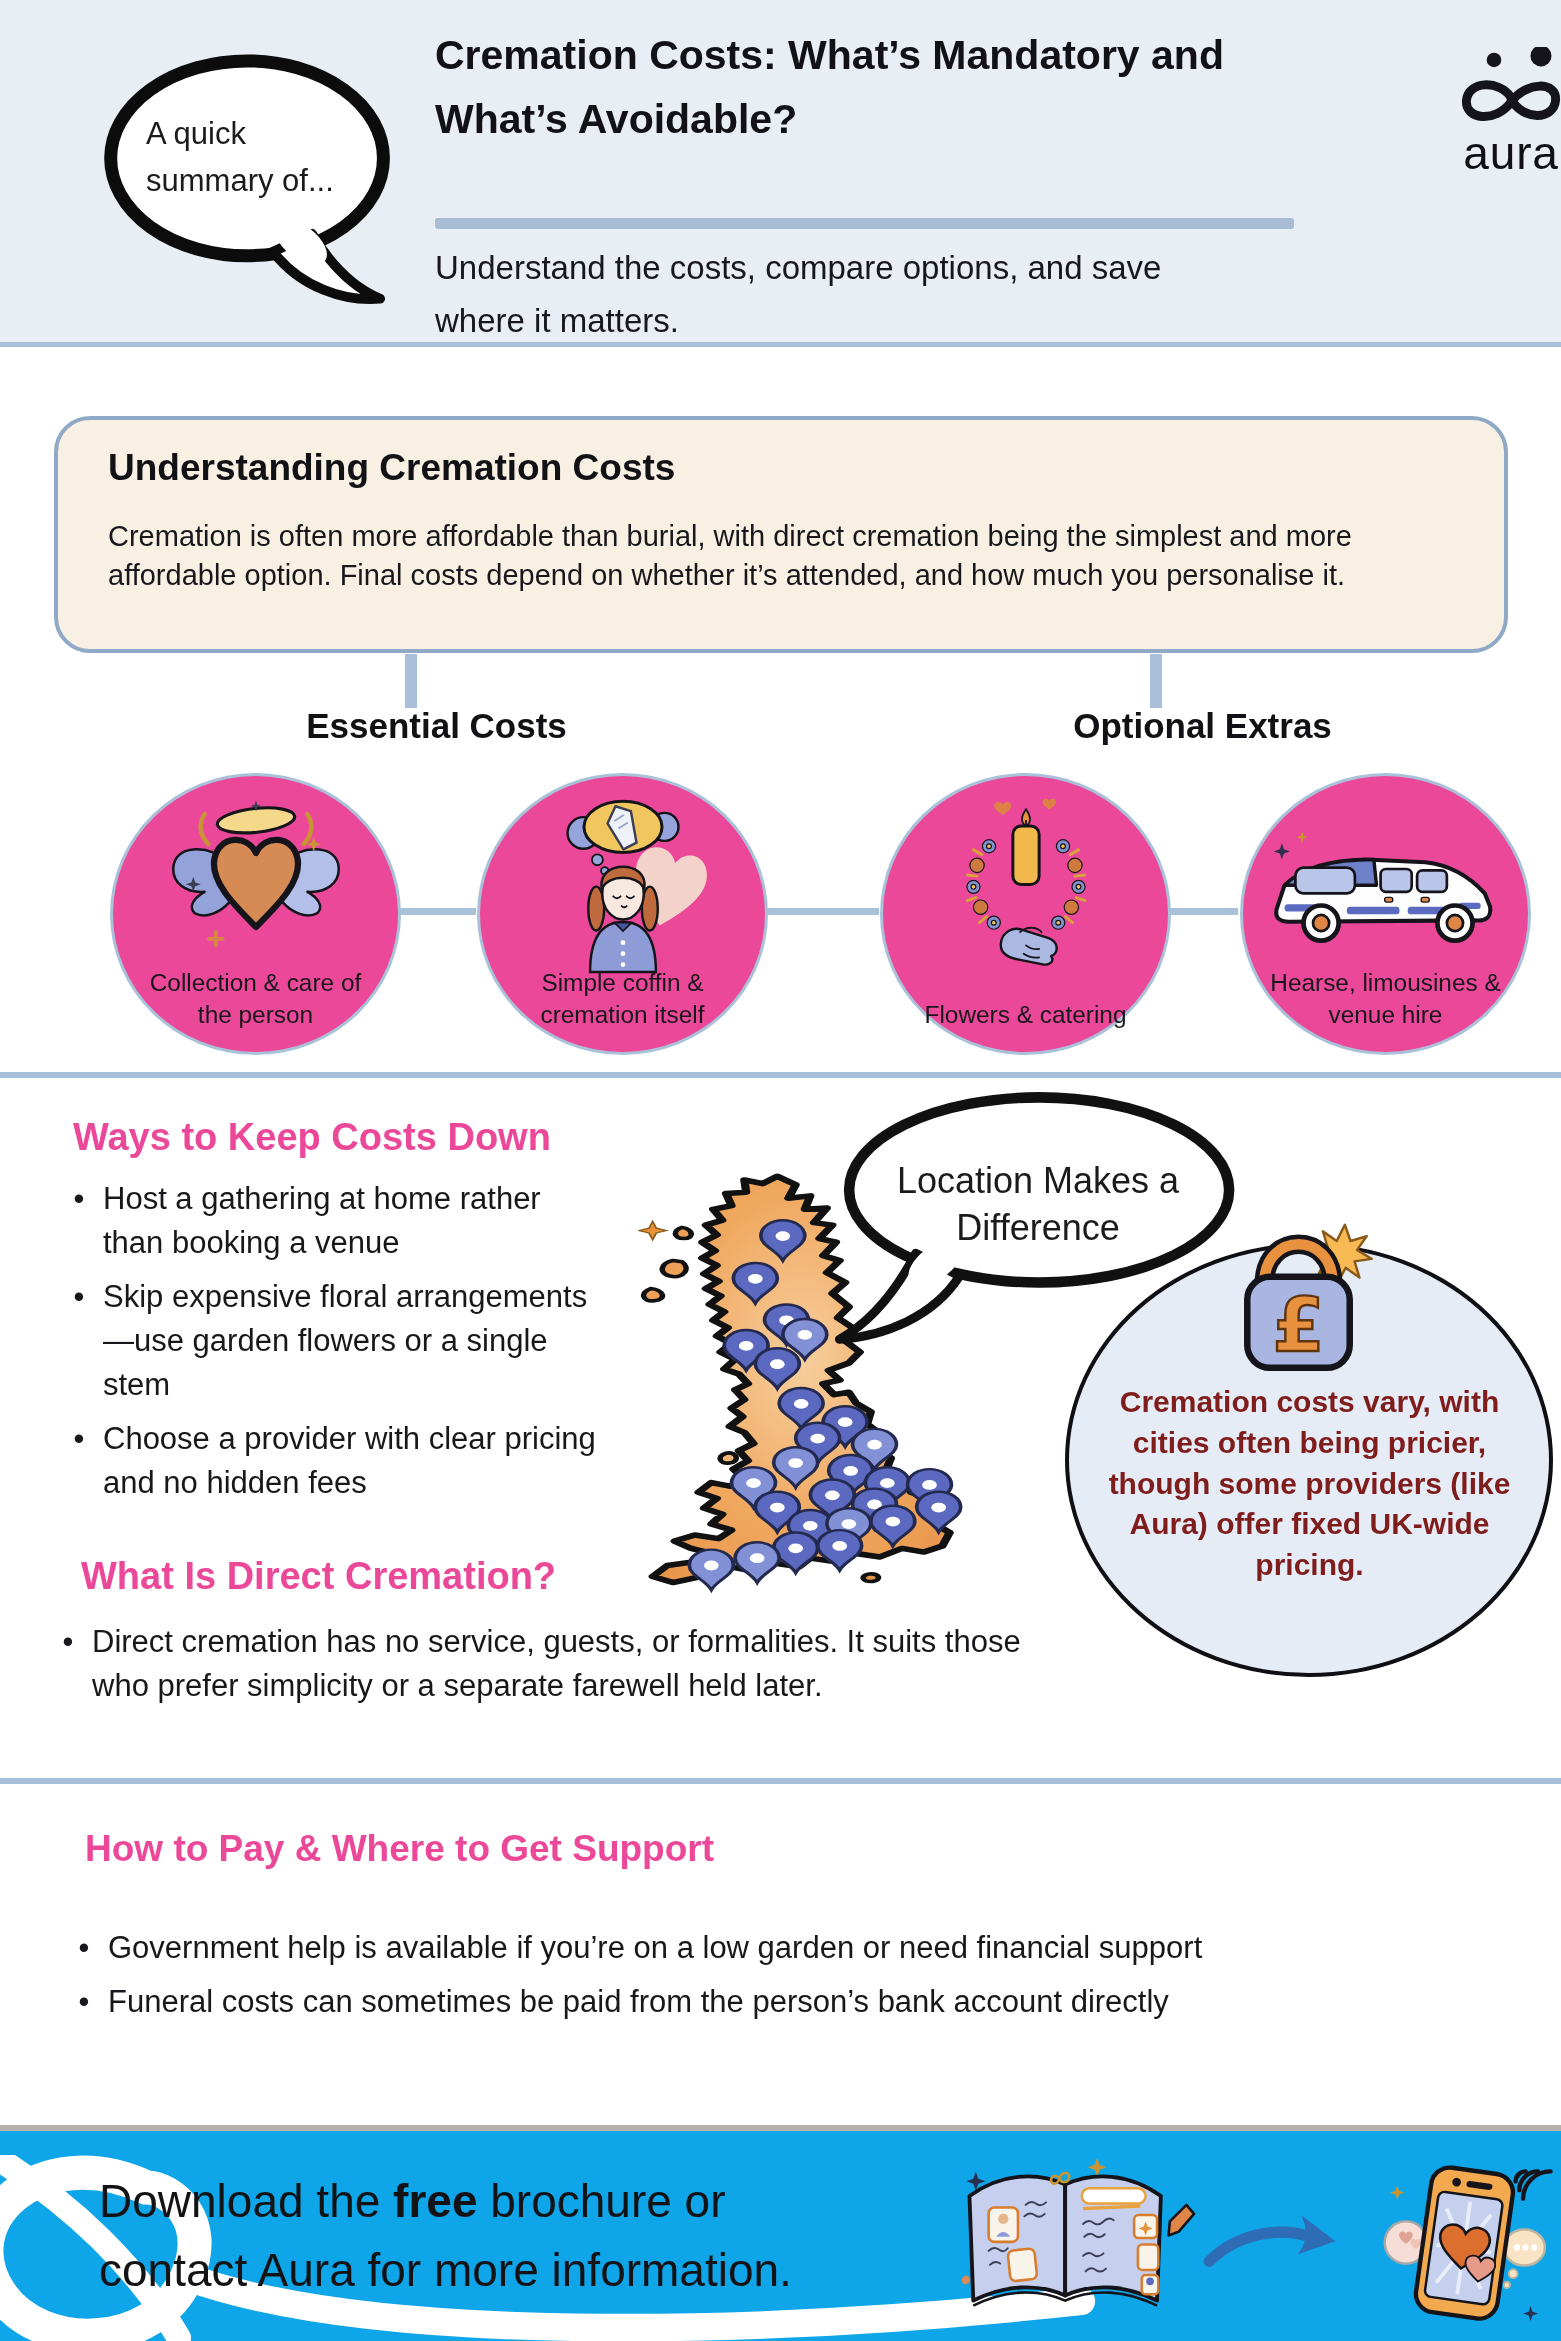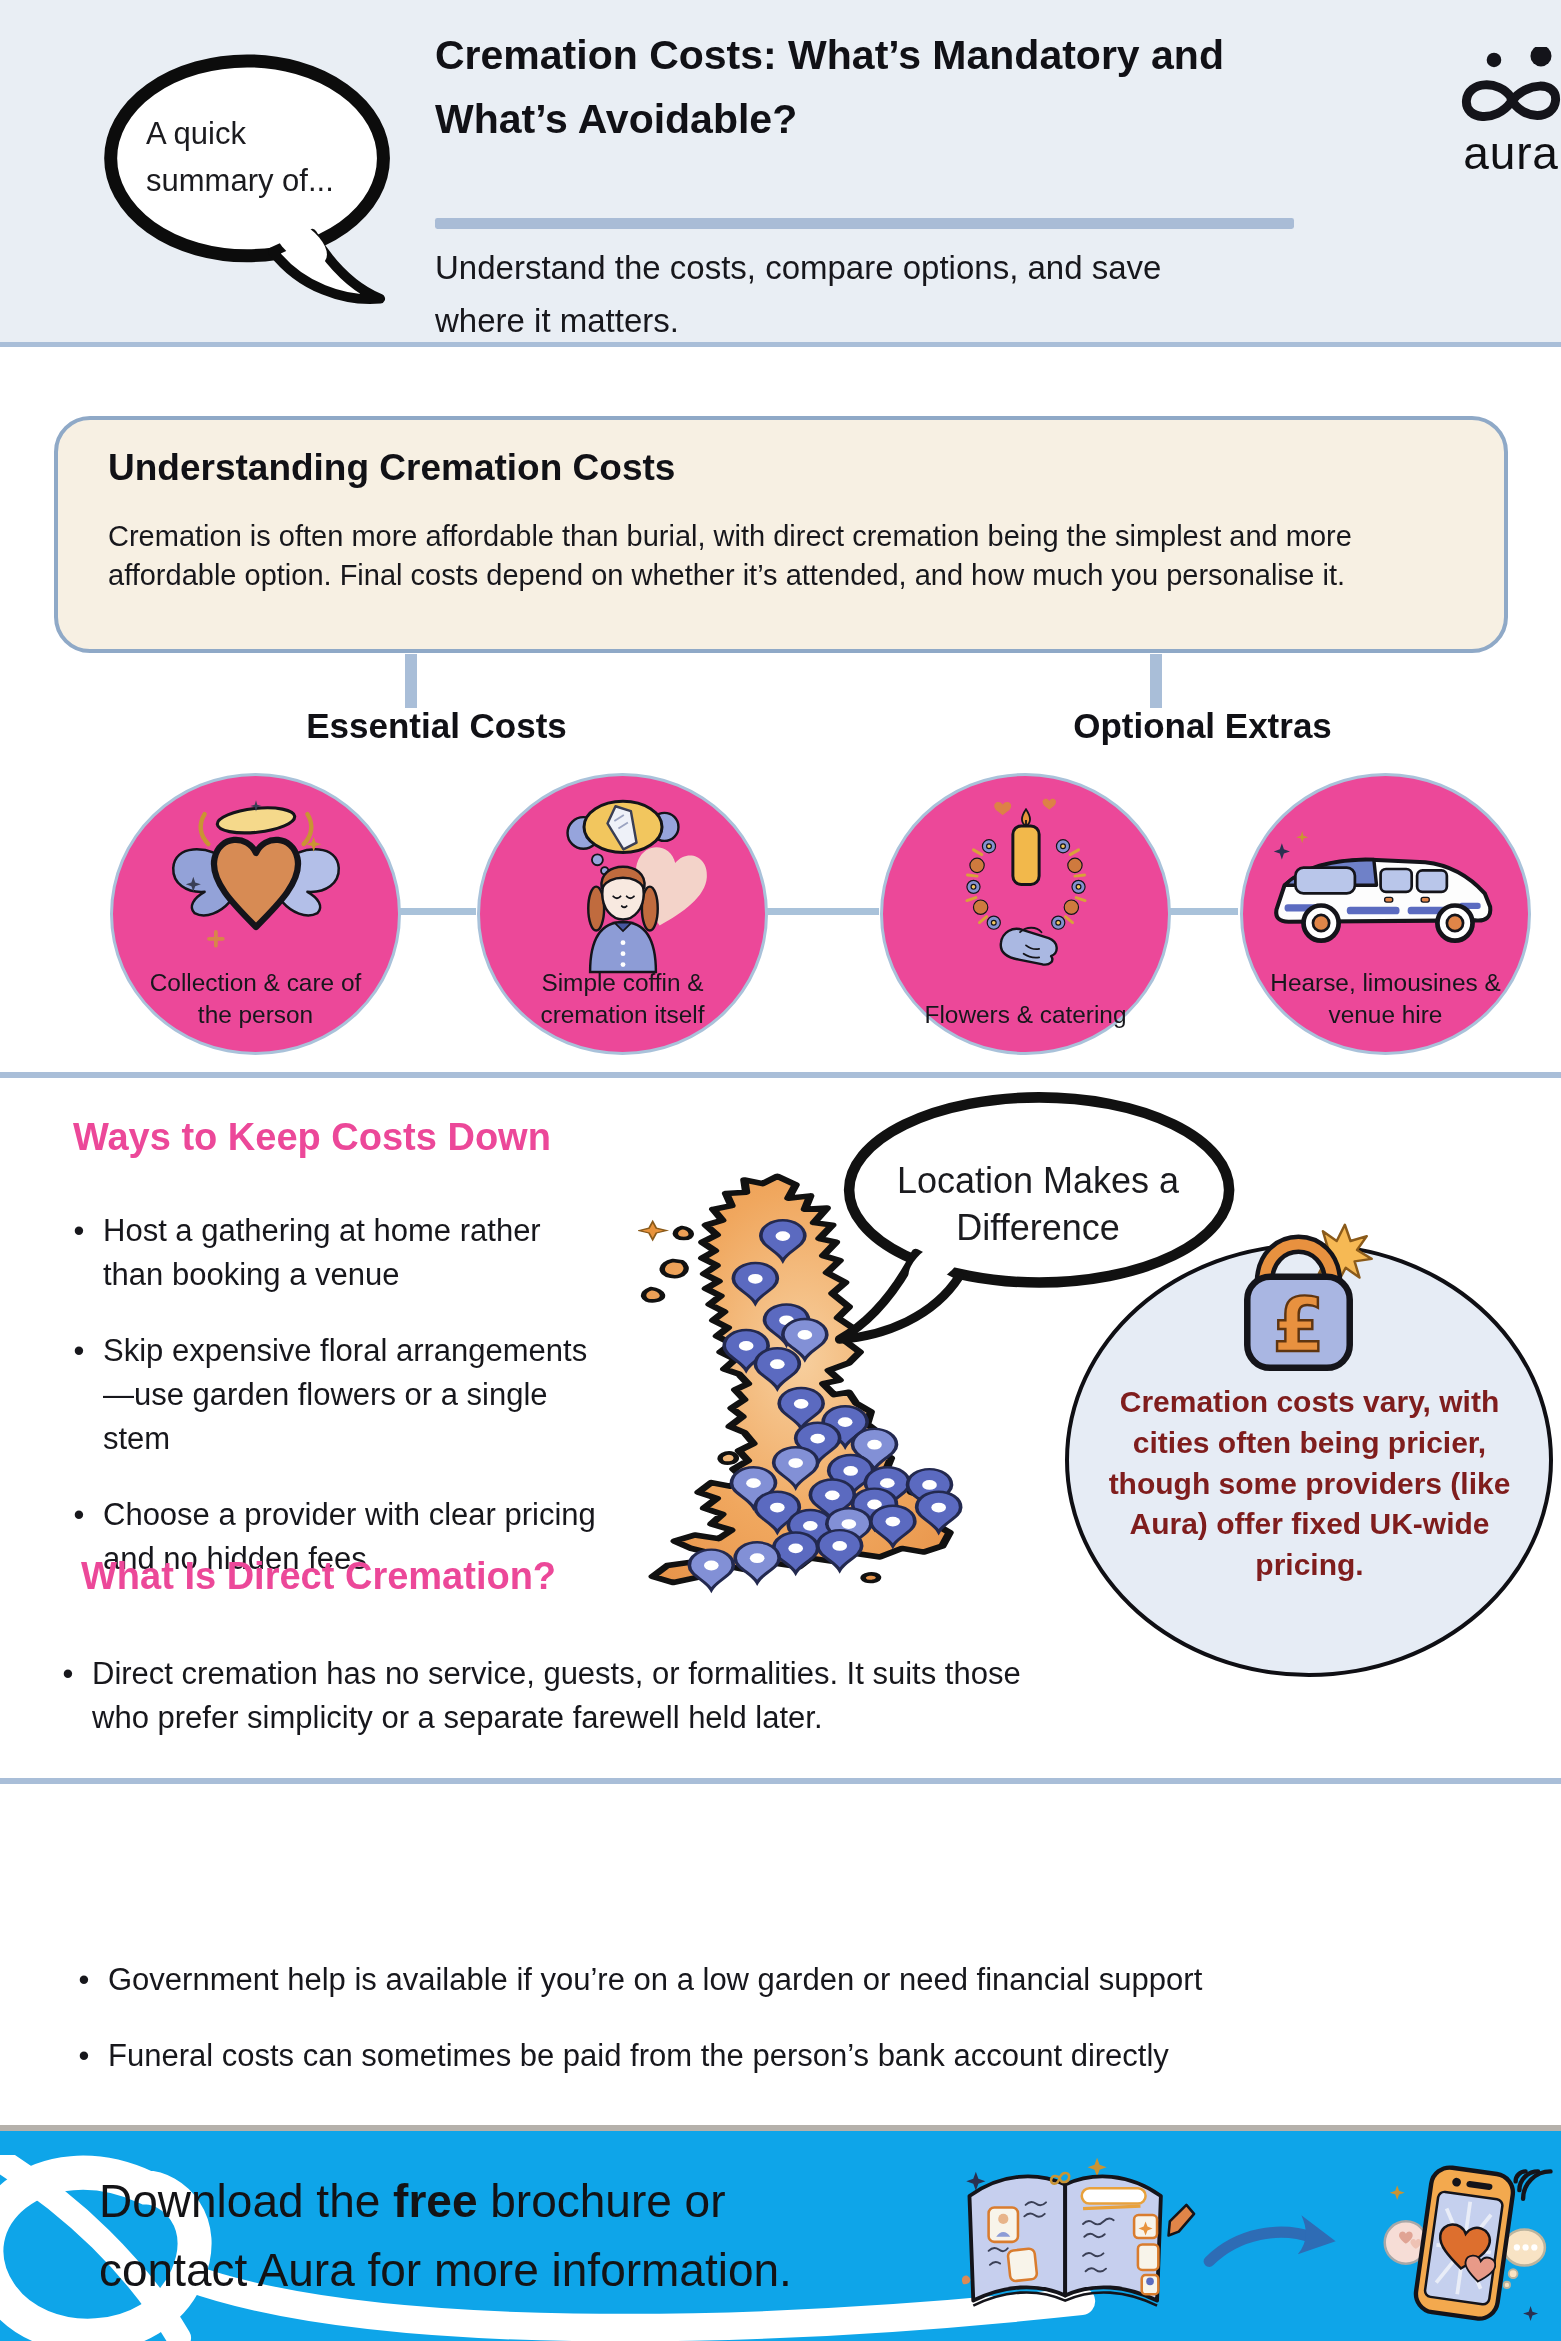--- a/index.html
+++ b/index.html
@@ -28,21 +28,21 @@
   .group-heading{top:706px;width:651px;text-align:center;font-size:35px;font-weight:700;color:#111116;}
   .hconn{top:908px;height:6.5px;background:#a9c2da;}
   .cost-circle{top:773px;width:285px;height:276px;background:#ec4899;border:3.3px solid #a9c2da;border-radius:50%;}
   .cost-icon{position:absolute;left:50%;transform:translateX(-50%);}
   .cost-label{position:absolute;left:6%;bottom:21px;width:88%;text-align:center;font-size:24.4px;line-height:1.32;color:#17171c;}
 
   .divider{left:0;width:1561px;height:5.7px;background:#a9bed8;}
 
   .sec-heading{font-size:38px;font-weight:700;color:#ec4899;margin:0;}
   ul.blist{margin:0;padding:0;list-style:none;}
-  ul.blist li{position:relative;padding-left:31px;font-size:31px;line-height:1.42;color:#17171c;margin-bottom:9.8px;margin-top:32px;}
+  ul.blist li{position:relative;padding-left:31px;font-size:31px;line-height:1.42;color:#17171c;margin-bottom:9.8px;}
   ul.blist li::before{content:"•";position:absolute;left:1.6px;top:0;font-size:31px;color:#17171c;}
 
   .ways-list{left:72px;top:1177px;width:537px;}
   .direct-list{left:61px;top:1620px;width:1008px;}
   .direct-list li{line-height:1.5;}
   .support-list{left:77px;top:1926px;width:1399px;}
   .support-list li{line-height:1.5;margin-bottom:11.4px;}
 
   
   .map-wrap{left:638px;top:1169px;width:330px;height:427px;z-index:2;}
@@ -287,20 +287,21 @@
     <svg width="407" height="272" viewBox="0 0 500 335">
       <ellipse cx="252" cy="128" rx="234" ry="114" fill="#ffffff" stroke="#111111" stroke-width="13"></ellipse>
       <path d="M100,206 C74,256 42,292 6,312 C62,308 122,284 154,234 Z" fill="#ffffff" stroke="#111111" stroke-width="11" stroke-linejoin="round"></path>
       <ellipse cx="124" cy="218" rx="38" ry="20" fill="#ffffff" transform="rotate(-36 124 218)"></ellipse>
     </svg>
     <div class="loc-text">Location Makes a Difference</div>
   </div>
 
   <div class="divider abs" style="top:1778px;"></div>
 
+  <h2 class="sec-heading abs" style="left:85px;top:1828px;font-size:37px;">How to Pay &amp; Where to Get Support</h2>
   <ul class="blist support-list abs">
     <li><span>Government help is available if you’re on a low garden or need financial support</span></li>
     <li><span>Funeral costs can sometimes be paid from the person’s bank account directly</span></li>
   </ul>
 
   <div class="footer-border abs"></div>
   <div class="footer abs">
     <svg class="wm" width="1236" height="187" viewBox="0 0 1520 230">
       <path d="M250,40 C120,-20 10,80 70,170 C120,245 260,240 300,150 C330,80 280,40 250,40 Z" fill="none" stroke="#ffffff" stroke-width="42" stroke-linecap="round"></path>
       <path d="M300,150 C520,230 980,225 1400,180" fill="none" stroke="#ffffff" stroke-width="34" stroke-linecap="round"></path>

